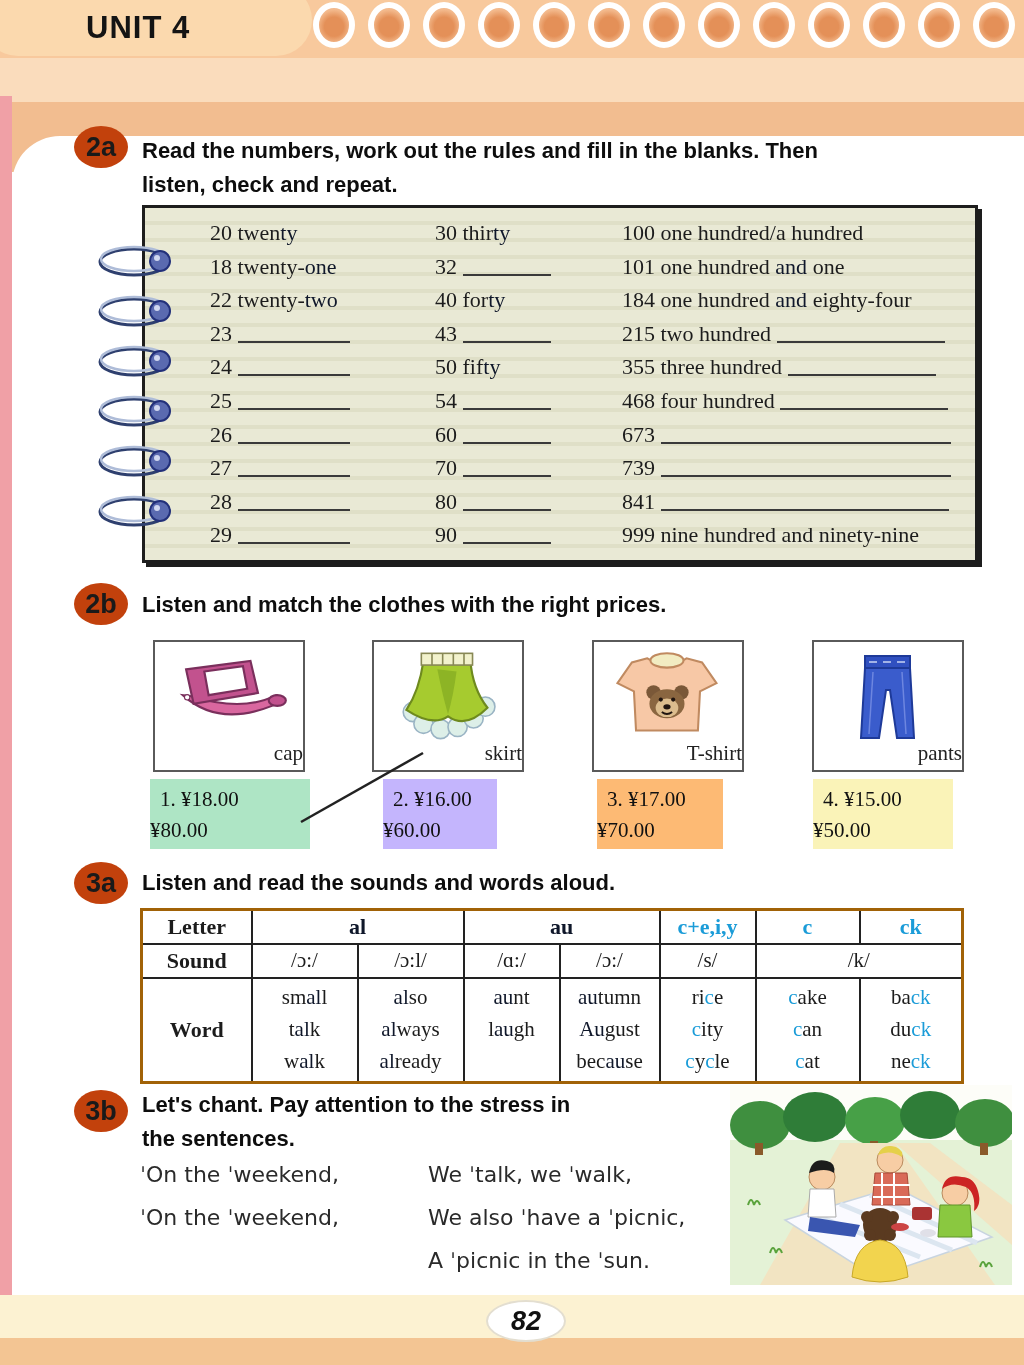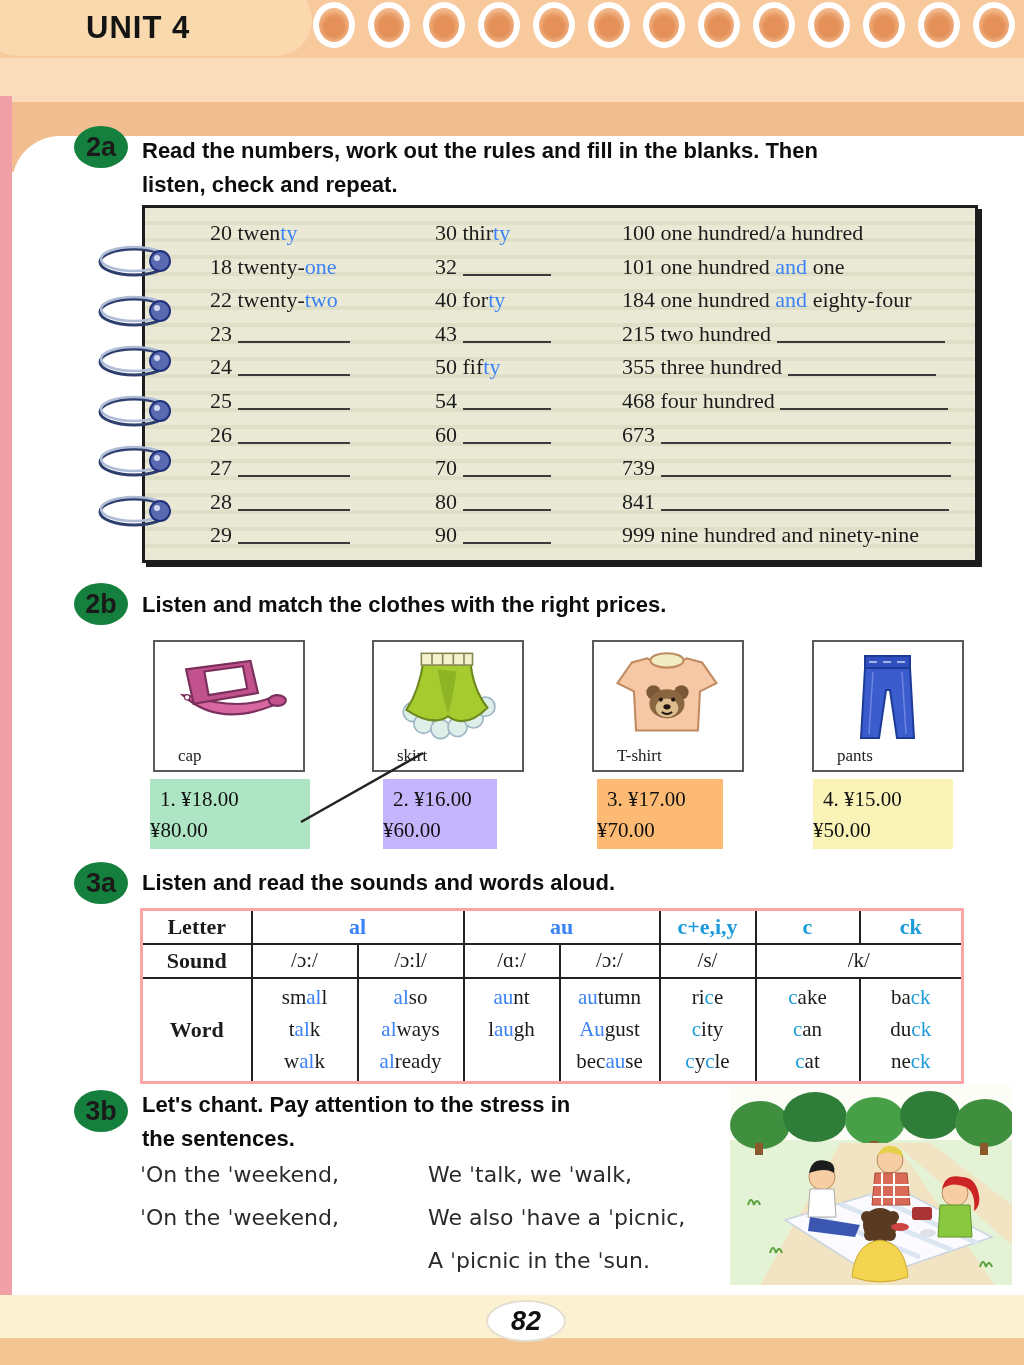--- a/index.html
+++ b/index.html
@@ -13,48 +13,48 @@
   .content-bg{position:absolute;left:12px;top:136px;right:0;bottom:0;background:#ffffff;
               border-top-left-radius:48px;z-index:2;}
   .unit-pill{position:absolute;left:-18px;top:-16px;width:330px;height:72px;background:#fbd9ae;
              border-radius:36px;z-index:3;}
   .unit-title{position:absolute;left:86px;top:10px;z-index:4;font-family:"Liberation Sans",sans-serif;
               font-weight:bold;font-size:31px;letter-spacing:1px;color:#141414;}
   .rings-row{position:absolute;left:313px;top:2px;width:720px;white-space:nowrap;z-index:3;}
   .hring{display:inline-block;width:30px;height:34px;border:6px solid #ffffff;border-radius:50%;
          background:radial-gradient(circle at 50% 55%, #e49058 0 40%, #f3b98c 70%);margin-right:13px;}
   
-  .badge{position:absolute;width:54px;height:42px;background:#15803d;border-radius:50%;z-index:5;
+  .badge{position:absolute;width:54px;height:42px;background:#c2410c;border-radius:50%;z-index:5;
          display:flex;align-items:center;justify-content:center;
          font-family:"Liberation Sans",sans-serif;font-weight:bold;font-size:27px;color:#1a1a1a;}
   .instr{position:absolute;z-index:5;font-family:"Liberation Sans",sans-serif;font-weight:bold;
          font-size:22px;line-height:34px;color:#0d0d0d;}
   
   .notebook{position:absolute;left:142px;top:205px;width:830px;height:352px;z-index:4;
             background:repeating-linear-gradient(180deg,#e9e9d5 0px,#e9e9d5 13px,#dfdfc7 13px,#dfdfc7 17px);
             border:3px solid #1d1d1d;box-shadow:4px 4px 0 #1d1d1d;}
   .num-col{position:absolute;z-index:6;font-size:22px;line-height:33.6px;white-space:nowrap;color:#1c1c1c;}
-  .red{color:#3b82f6;}
+  .red{color:#0f172a;}
   .blue{color:#1b9cd8;}
   .blank{display:inline-block;border-bottom:2px solid #3a3a3a;height:14px;transform:translateY(2px);}
   .binder-ring{position:absolute;left:96px;width:84px;height:36px;z-index:7;}
   
   .clothes-card{position:absolute;top:640px;width:148px;height:128px;background:#fff;
                 border:2px solid #5a5a5a;z-index:5;}
   .clothes-card svg{position:absolute;left:50%;top:6px;transform:translateX(-50%);}
-  .clothes-label{position:absolute;left:0;right:0;bottom:4px;text-align:left;font-size:17px;color:#222;padding-left:23px;}
+  .clothes-label{position:absolute;left:0;right:0;bottom:4px;text-align:right;font-size:21px;color:#222;padding-left:23px;}
   .price-card{position:absolute;top:779px;height:70px;z-index:5;font-size:21px;line-height:31px;
               color:#111;padding-top:5px;box-sizing:border-box;}
   .price-l1{padding-left:10px;}
   .price-l2{}
   .match-line{position:absolute;left:293px;top:747px;width:140px;height:82px;z-index:6;}
   
   .sounds-table{position:absolute;left:140px;top:908px;z-index:5;border-collapse:collapse;table-layout:fixed;}
   .sounds-table td{border:2px solid #222;text-align:center;vertical-align:middle;padding:0;}
-  .sounds-table{border:3px solid #fca5a5;}
+  .sounds-table{border:3px solid #a16207;}
   .lbl{font-weight:bold;font-size:22px;}
   .letter-cell{font-weight:bold;font-size:22px;}
   .sound-cell{font-size:21px;}
   .word-line{line-height:32px;font-size:21px;height:32px;}
   .word-cell{padding:2px 0 4px 0 !important;}
   
   .chant-col{position:absolute;z-index:5;font-family:"DejaVu Sans",sans-serif;font-size:22px;
              line-height:43px;color:#2a2a2a;white-space:nowrap;}
   .picnic{position:absolute;left:730px;top:1085px;width:282px;height:200px;z-index:5;}
   

